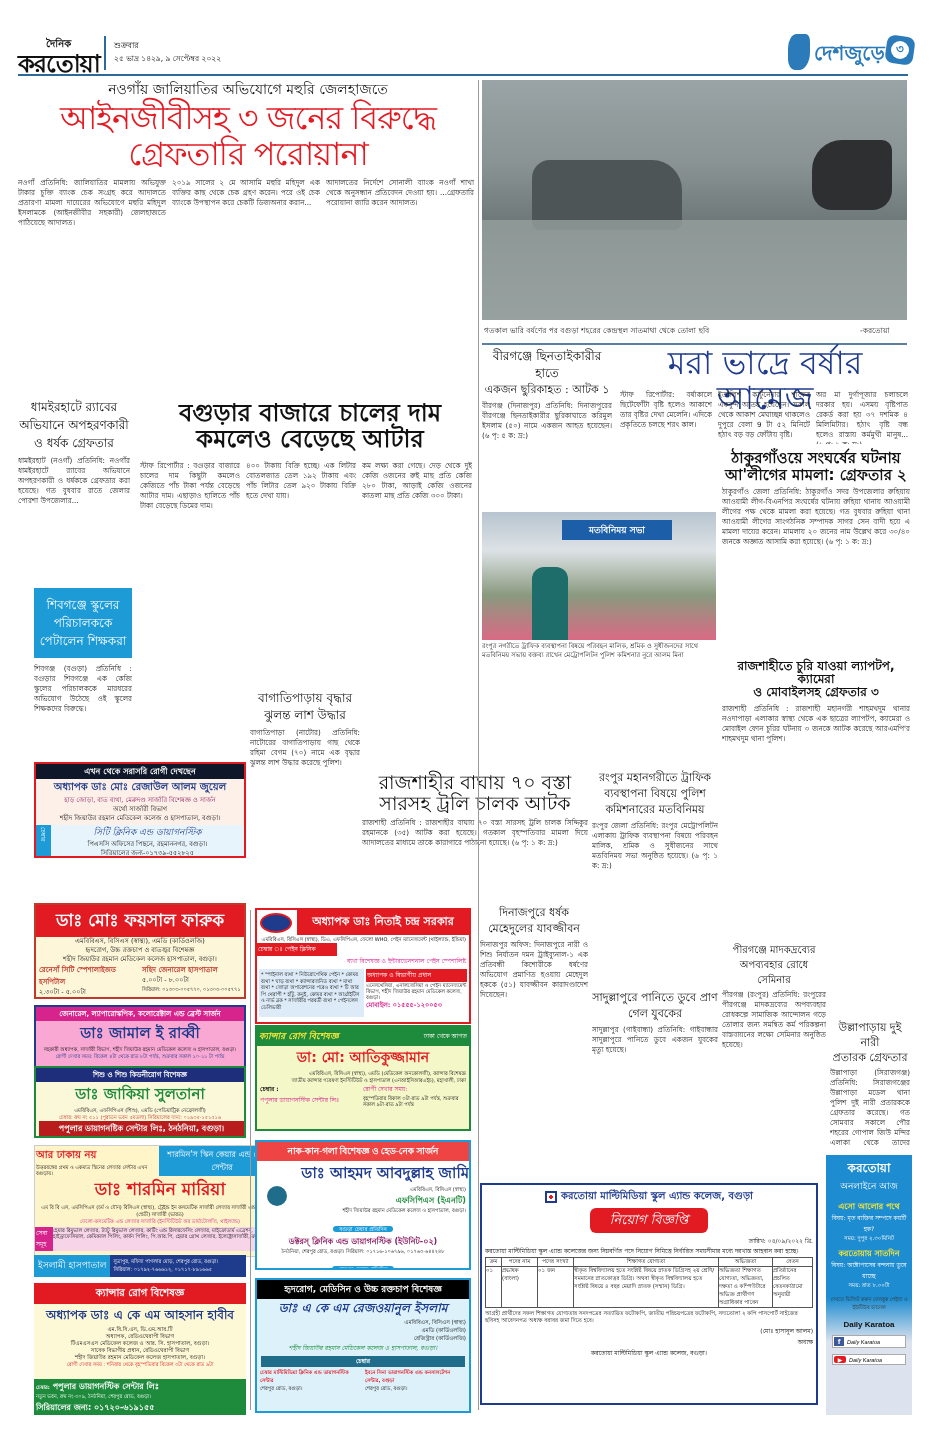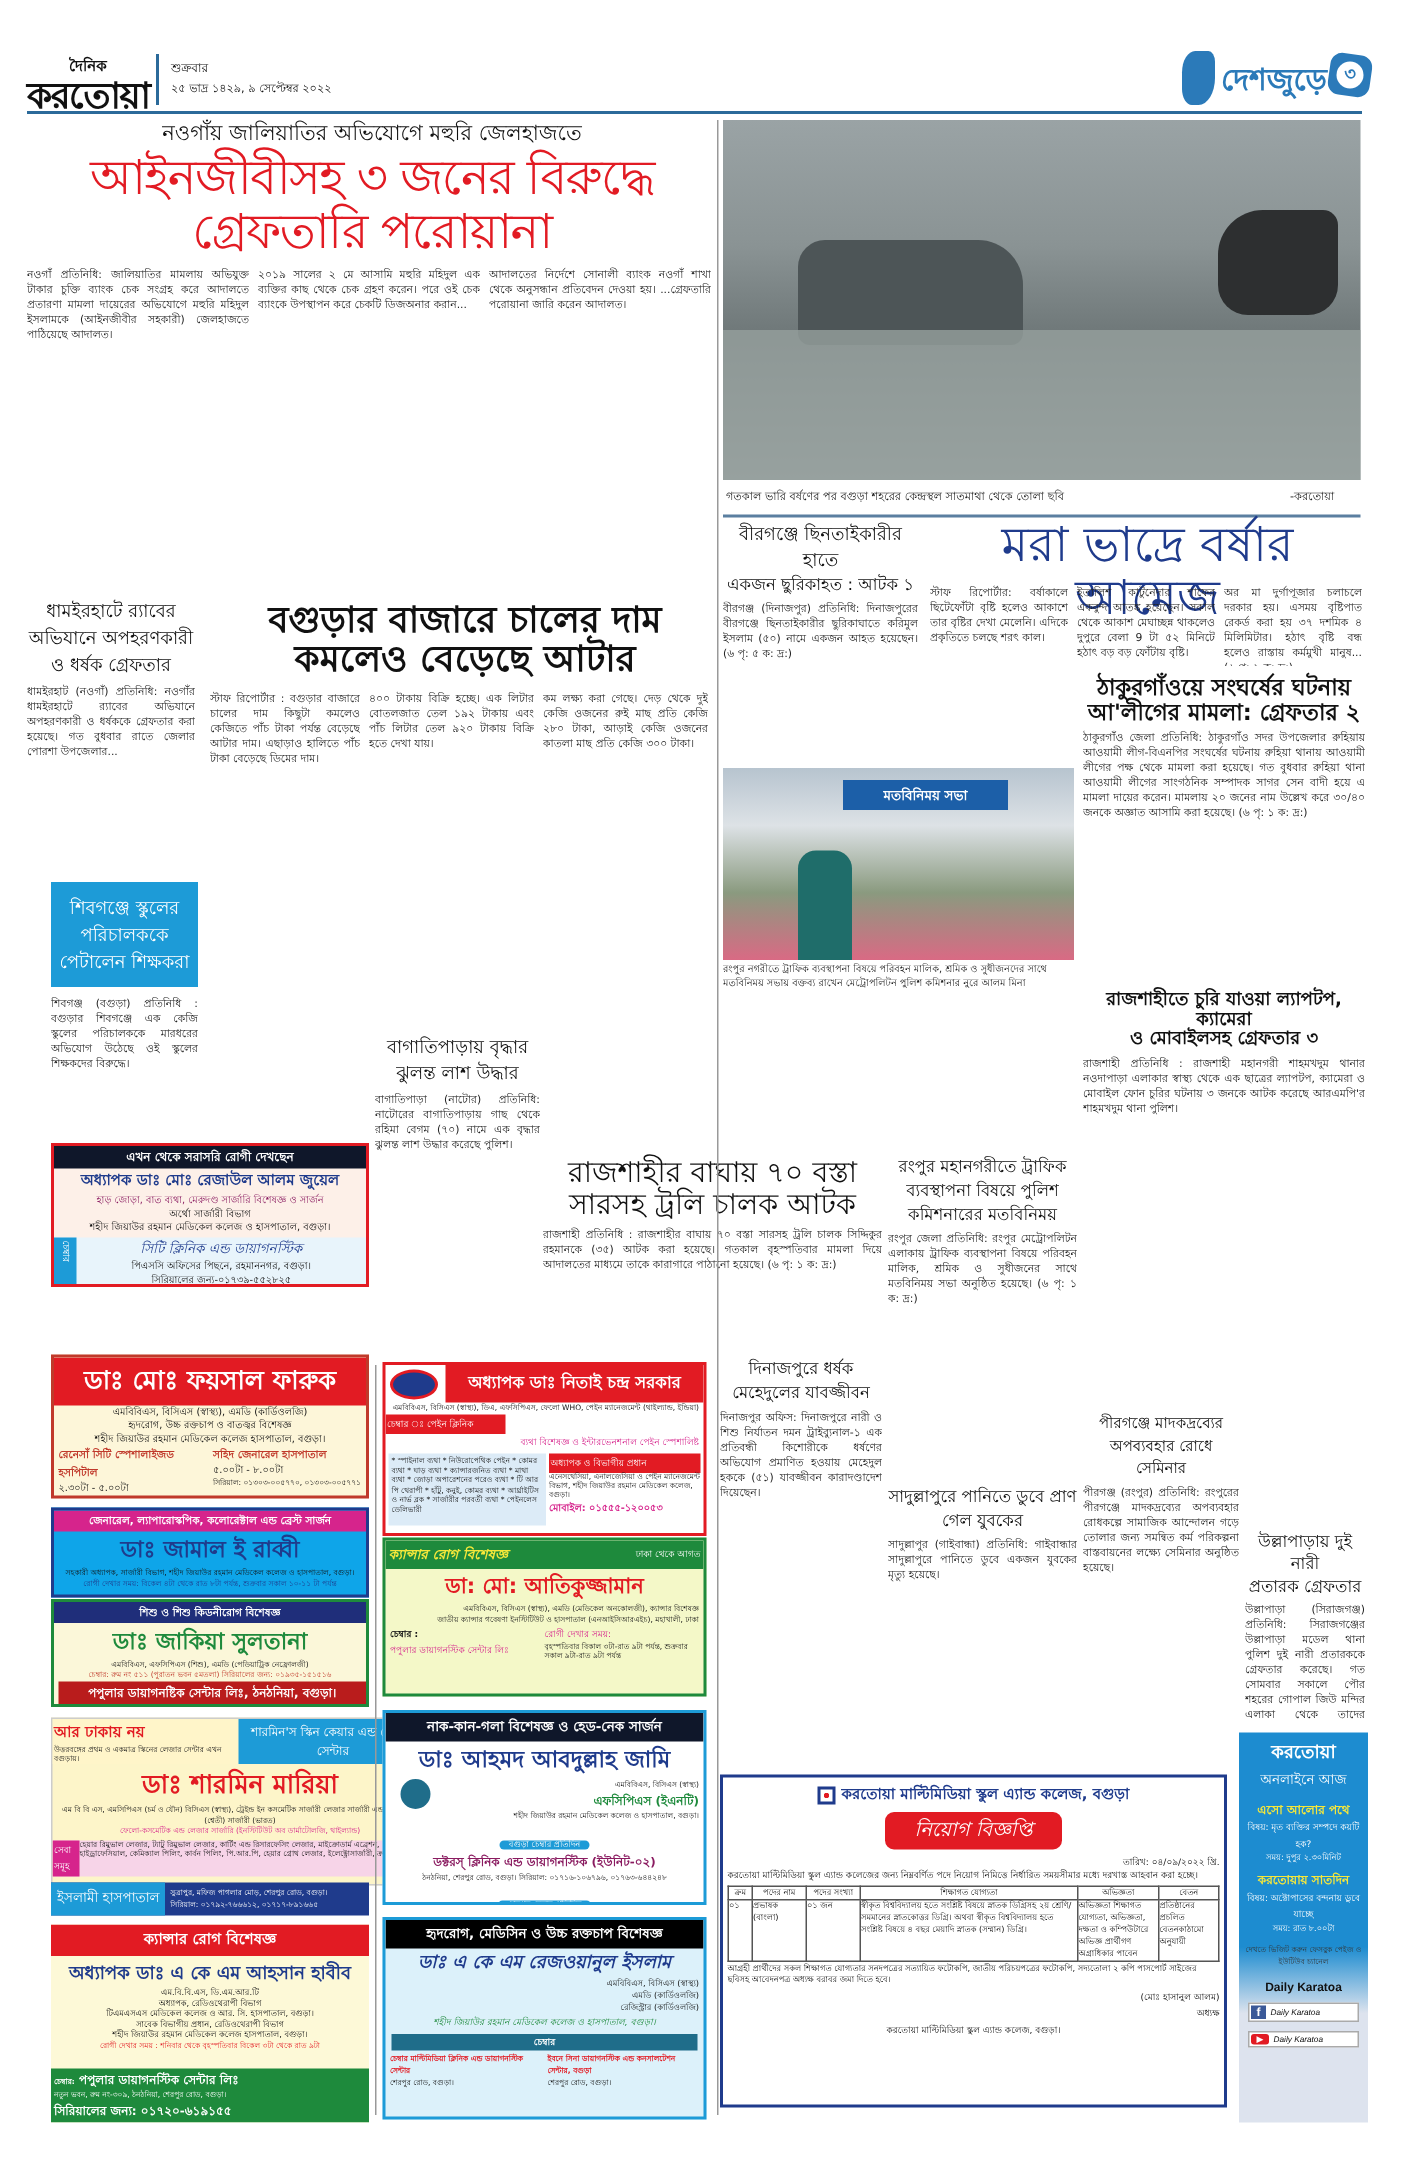--- a/index.html
+++ b/index.html
@@ -173,21 +173,21 @@
       <div class="small" style="font-size:5px">সিরিয়াল: ০১৭৯০-১৬১৯২৭, ০১৭৩৩-৫৩৯৫২১</div>
     </div>
     <div style="flex:1">
       <div style="font-size:7px;color:#c0392b;font-weight:bold">সহিদ জেনারেল হাসপাতাল</div>
       <div class="small">৫.০০টা - ৮.০০টা</div>
       <div class="small" style="font-size:5px">সিরিয়াল: ০১৩০৩-০০৫৭৭০, ০১৩০৩-০০৫৭৭১</div>
     </div>
   </div>
 </div>
 
-<div class="abs ad" style="left:34px;top:1005px;width:212px;height:60px;border-color:#1f3b8c;background:#0ea5e9;">
+<div class="abs ad" style="left:34px;top:1005px;width:212px;height:76px;border-color:#1f3b8c;background:#f9a8d4;">
   <div class="boxtitle" style="background:#d6248c;font-size:7px;padding:1px;">জেনারেল, ল্যাপারোস্কপিক, কলোরেক্টাল এন্ড ব্রেস্ট সার্জন</div>
   <div class="center" style="font-size:15px;font-weight:bold;color:#1f3b8c;">ডাঃ জামাল ই রাব্বী</div>
   <div class="center small" style="font-size:5px;line-height:7px">সহকারী অধ্যাপক, সার্জারী বিভাগ, শহীদ জিয়াউর রহমান মেডিকেল কলেজ ও হাসপাতাল, বগুড়া।</div>
   <div class="center small" style="font-size:5px;line-height:7px;color:#1f3b8c">রোগী দেখার সময়: বিকেল ৪টা থেকে রাত ৮টা পর্যন্ত, শুক্রবার সকাল ১০-১১ টা পর্যন্ত</div>
 </div>
 
 <div class="abs ad" style="left:34px;top:1066px;width:212px;height:72px;border-color:#1e8a3c;background:#fbf7d9;">
   <div class="boxtitle" style="background:#1f2e7a;font-size:7px;padding:1px;">শিশু ও শিশু কিডনীরোগ বিশেষজ্ঞ</div>
   <div class="center" style="font-size:15px;font-weight:bold;color:#1e8a3c;">ডাঃ জাকিয়া সুলতানা</div>
   <div class="center small" style="font-size:5px;line-height:7px">এমবিবিএস, এফসিপিএস (শিশু), এমডি (পেডিয়াট্রিক নেফ্রোলজী)</div>
@@ -265,22 +265,22 @@
       <div style="font-size:6px;color:#d6248c">পপুলার ডায়াগনস্টিক সেন্টার লিঃ</div>
     </div>
     <div style="flex:1">
       <div style="font-size:6px;color:#d6248c">রোগী দেখার সময়:</div>
       <div style="font-size:5px;line-height:6px">বৃহস্পতিবার বিকাল ৩টা-রাত ৯টা পর্যন্ত, শুক্রবার সকাল ৯টা-রাত ৯টা পর্যন্ত</div>
     </div>
   </div>
 </div>
 
 <div class="abs ad" style="left:255px;top:1140px;width:216px;height:130px;border-color:#1d9bd7;background:#fff;">
-  <div class="boxtitle" style="background:#0f172a;font-size:9px;padding:2px;">নাক-কান-গলা বিশেষজ্ঞ ও হেড-নেক সার্জন</div>
-  <div class="center" style="font-size:15px;color:#1f3b8c;font-weight:bold;">ডাঃ আহমদ আবদুল্লাহ জামি</div>
+  <div class="boxtitle" style="background:#ef4444;font-size:9px;padding:2px;font-family:Liberation Serif, serif;">নাক-কান-গলা বিশেষজ্ঞ ও হেড-নেক সার্জন</div>
+  <div class="center" style="font-size:15px;color:#1f3b8c;font-weight:bold;text-align:right;">ডাঃ আহমদ আবদুল্লাহ জামি</div>
   <div style="position:absolute;left:10px;top:44px;width:20px;height:20px;border-radius:50%;background:#1f6d8a"></div>
   <div style="font-size:5px;text-align:right;padding-right:3px">এমবিবিএস, বিসিএস (স্বাস্থ্য)</div>
   <div style="font-size:8px;color:#1e8a3c;font-weight:bold;text-align:right;padding-right:3px">এফসিপিএস (ইএনটি)</div>
   <div style="font-size:5px;text-align:right;padding-right:3px">শহীদ জিয়াউর রহমান মেডিকেল কলেজ ও হাসপাতাল, বগুড়া।</div>
   <div class="center" style="margin-top:1px"><span style="background:#1d9bd7;color:#fff;font-size:5.5px;padding:0 6px;border-radius:6px">বগুড়া চেম্বার প্রতিদিন</span></div>
   <div class="center" style="font-size:8px;color:#8a1b60;font-weight:bold">ডক্টরস্ ক্লিনিক এন্ড ডায়াগনস্টিক (ইউনিট-০২)</div>
   <div class="center" style="font-size:5px">ঠনঠনিয়া, শেরপুর রোড, বগুড়া। সিরিয়াল: ০১৭১৬-১০৬৭৯৬, ০১৭৬৩-৬৪৪২৪৮</div>
   <div class="center"><span style="background:#1d9bd7;color:#fff;font-size:5.5px;padding:0 6px;border-radius:6px">শেরপুর চেম্বার প্রতিদিন</span></div>
 
 </div>

